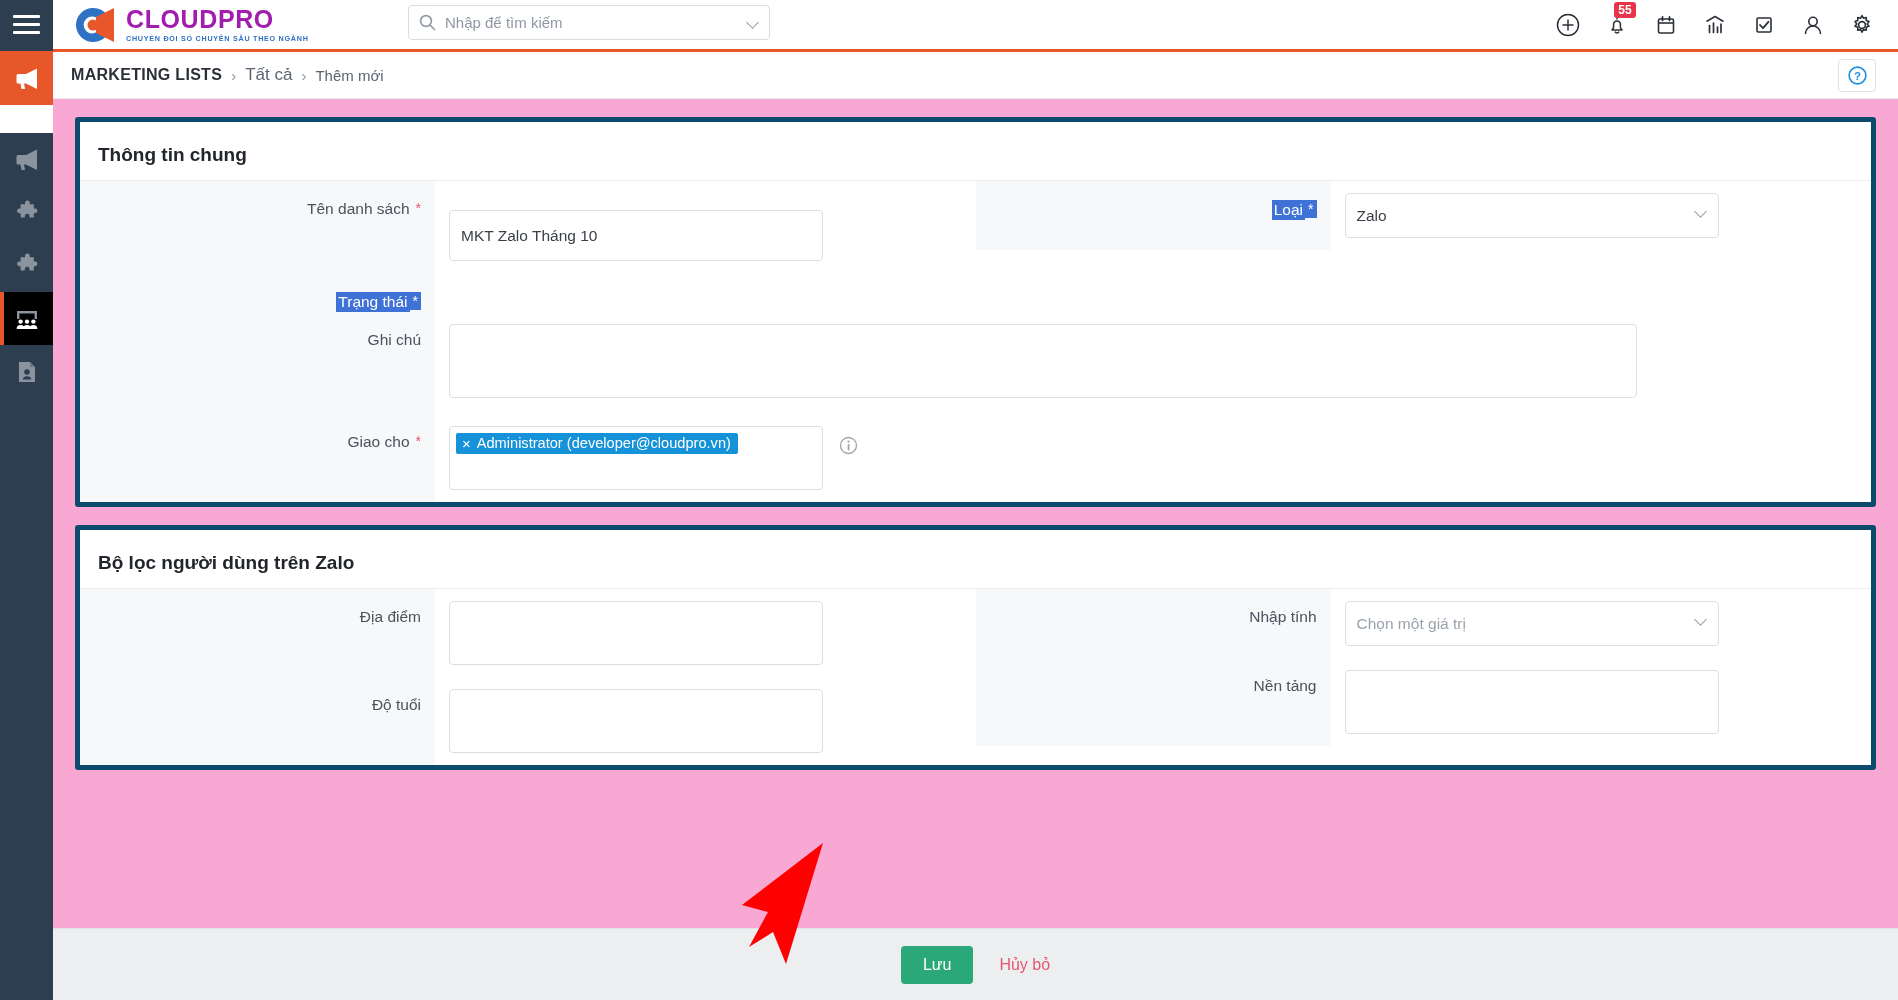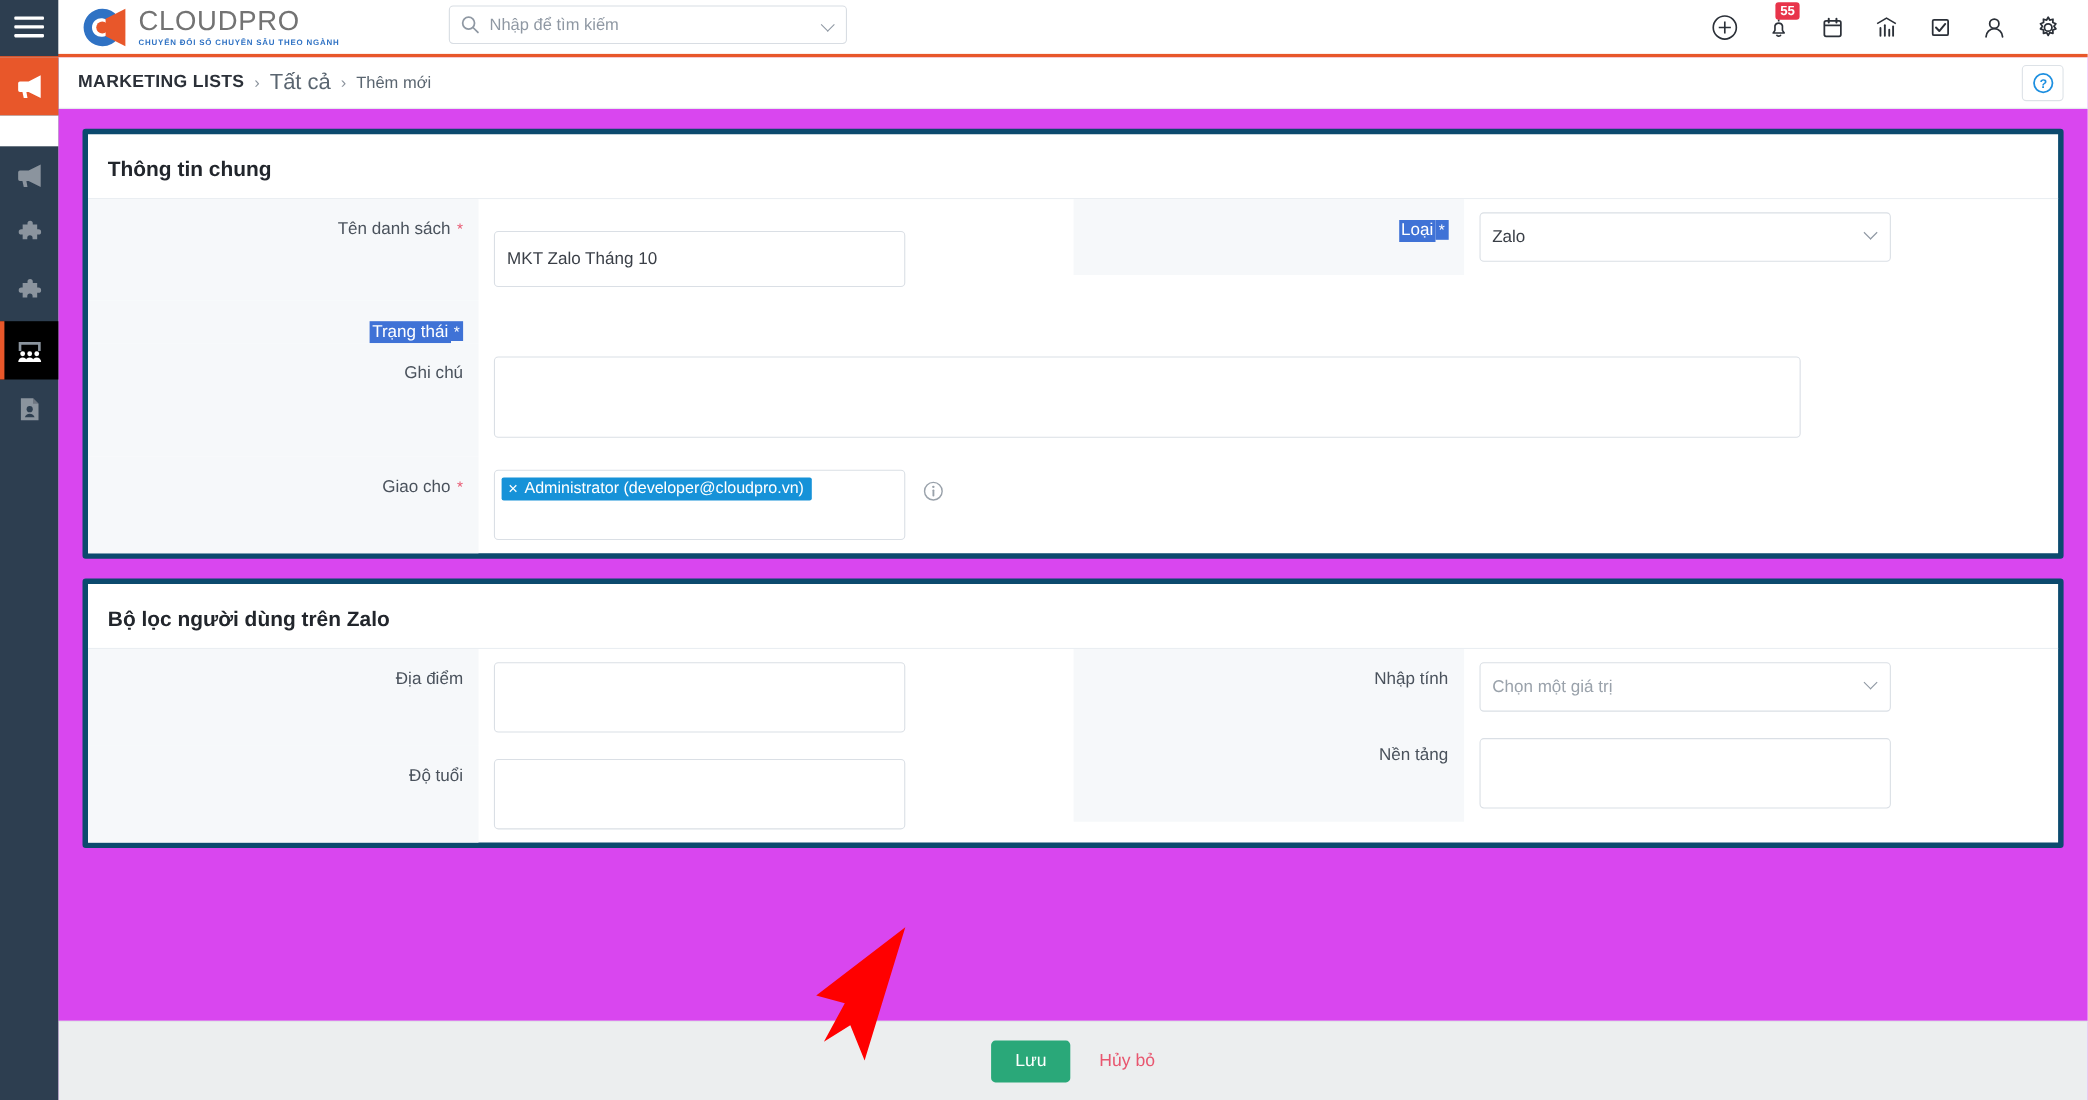--- a/index.html
+++ b/index.html
@@ -23,21 +23,21 @@
     width: 53px; height: 52px; background: #2d3e50;
     display: flex; align-items: center; justify-content: center;
     cursor: pointer;
   }
   .hamburger { width: 27px; display: flex; flex-direction: column; gap: 5px; }
   .hamburger span { display: block; height: 3px; background: #ffffff; border-radius: 1px; }
 
   .brand { display: flex; align-items: center; padding-left: 18px; gap: 9px; }
   .brand-mark { width: 46px; height: 40px; position: relative; flex: 0 0 auto; }
   .brand-text { display: flex; flex-direction: column; line-height: 1; }
-  .brand-name { font-size: 25px; font-weight: normal; color: #737373; letter-spacing: 0.6px; }
+  .brand-name { font-size: 25px; font-weight: bold; color: #a21caf; letter-spacing: 0.6px; }
   .brand-tag { font-size: 7.2px; color: #2f72c4; letter-spacing: 0.72px; margin-top: 3px; font-weight: bold; }
 
   .search-wrap { position: absolute; left: 408px; top: 5px; width: 362px; }
   .search-box {
     height: 35px; border: 1px solid #d8dde3; border-radius: 4px;
     background: #fff; display: flex; align-items: center; padding: 0 10px; gap: 9px; justify-content: center;
   }
   .search-box input {
     border: none; outline: none; flex: 1; font-size: 15px; color: #3a3f47;
     font-family: "Liberation Sans", sans-serif; background: transparent;
@@ -70,29 +70,29 @@
     height: 53px; display: flex; align-items: center; justify-content: center;
     position: relative; cursor: pointer; color: #8b949e;
   }
   .side-item.active-orange { background: #e8572a; color: #ffffff; }
   .side-item.spacer-white { background: #ffffff; height: 28px; }
   .side-item.active-dark { background: #000000; color: #e6e6e6; }
   .side-item.active-dark::before {
     content: ""; position: absolute; left: 0; top: 0; bottom: 0; width: 4px; background: #e8572a;
   }
 
-  .content-col { flex: 1; display: flex; flex-direction: column; min-width: 0; background: #d946ef; }
+  .content-col { flex: 1; display: flex; flex-direction: column; min-width: 0; background: #f9a8d4; }
 
   .crumbbar {
     height: 47px; min-height: 47px; background: #ffffff; display: flex; align-items: center;
     padding: 0 22px 0 18px; border-bottom: 1px solid #e4e8ec;
   }
   .crumb-title { font-size: 16px; font-weight: bold; color: #2b3038; letter-spacing: 0.3px; cursor: pointer; }
   .crumb-sep { margin: 0 9px; color: #8b939d; font-size: 15px; }
-  .crumb-link { font-size: 20px; color: #5a6570; cursor: pointer; }
+  .crumb-link { font-size: 17px; color: #5a6570; cursor: pointer; }
   .crumb-current { font-size: 15px; color: #5a6570; }
   .help-btn {
     margin-left: auto; width: 38px; height: 33px; border: 1px solid #dde2e7; border-radius: 4px;
     display: flex; align-items: center; justify-content: center; cursor: pointer; background: #fff;
   }
 
   .scroll-area { flex: 1; overflow: hidden; padding: 18px 22px 0 22px; display: flex; flex-direction: column; }
 
   .card {
     background: #ffffff; border: 5px solid #0c4a6e; border-radius: 3px;

